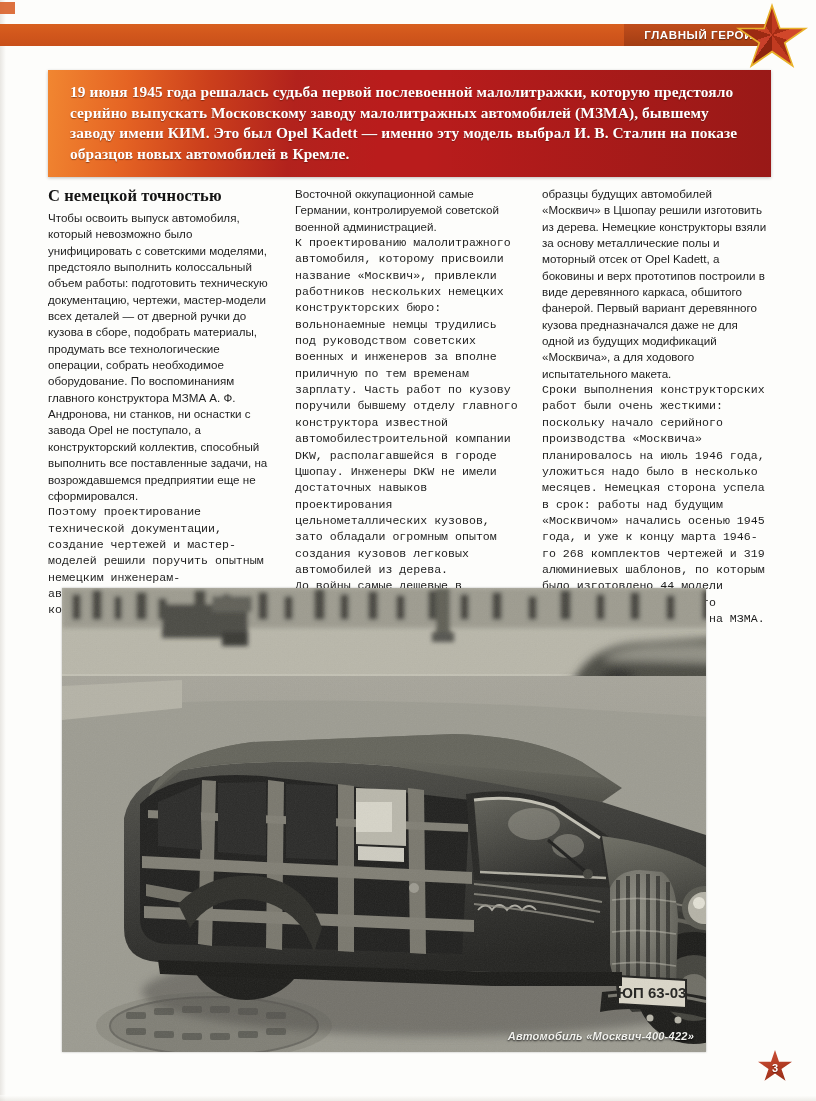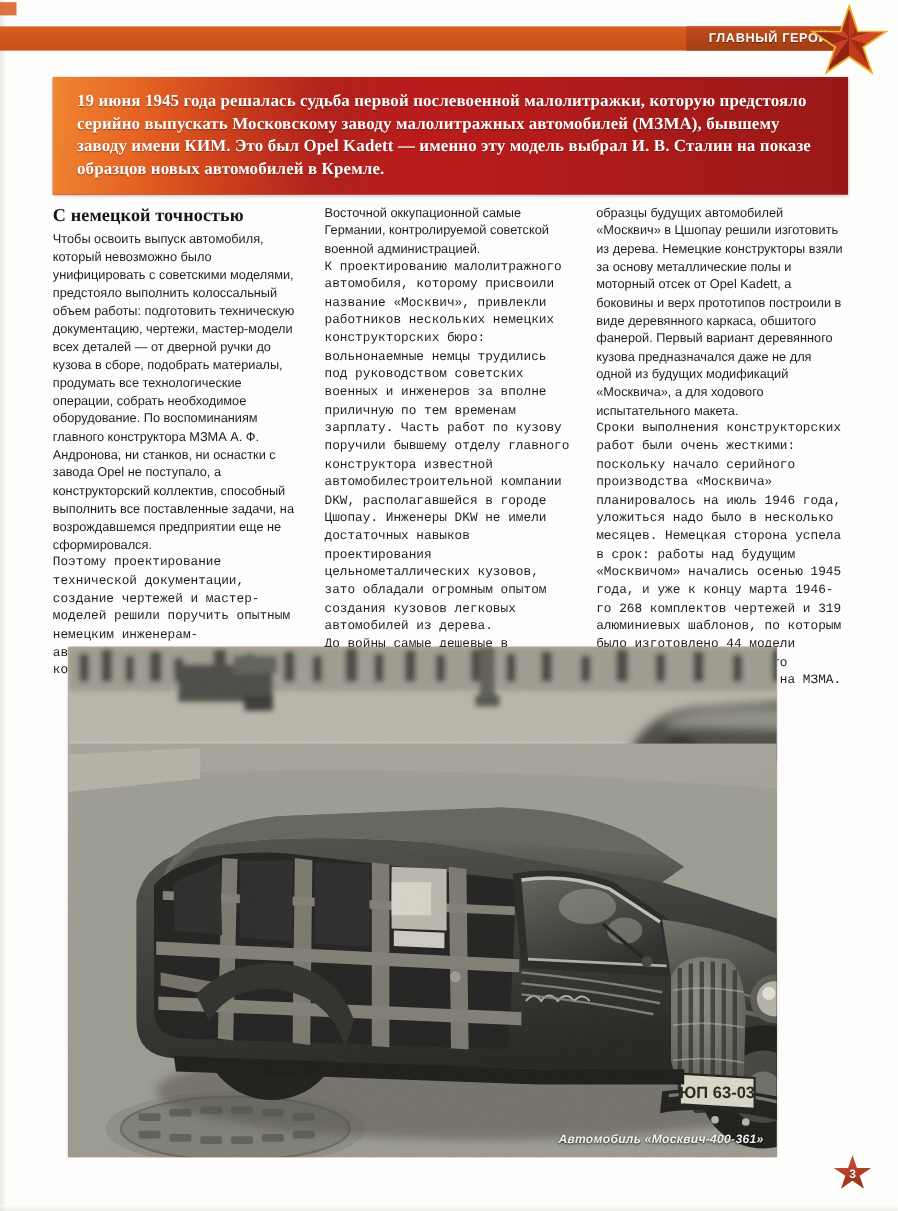--- a/index.html
+++ b/index.html
@@ -573,21 +573,21 @@
           <path d="M412 296 Q474 302 540 314"></path>
           <path d="M412 306 Q474 312 538 324"></path>
           <path d="M412 316 Q470 322 532 334"></path>
         </g>
       </g>
 
       <rect x="0" y="0" width="727" height="464" fill="url(#skyG)" opacity="0.06"></rect>
       <rect x="0" y="0" width="727" height="464" filter="url(#grain)" opacity="0.5"></rect>
     </svg>
 
-    <div class="photo-caption">Автомобиль «Москвич-400-361»</div>
+    <div class="photo-caption">Автомобиль «Москвич-400-422»</div>
   </div>
 
   <div class="folio">
     <div class="folio-star"></div>
     <div class="folio-num">3</div>
   </div>
 
 </div>
 
 </body></html>

